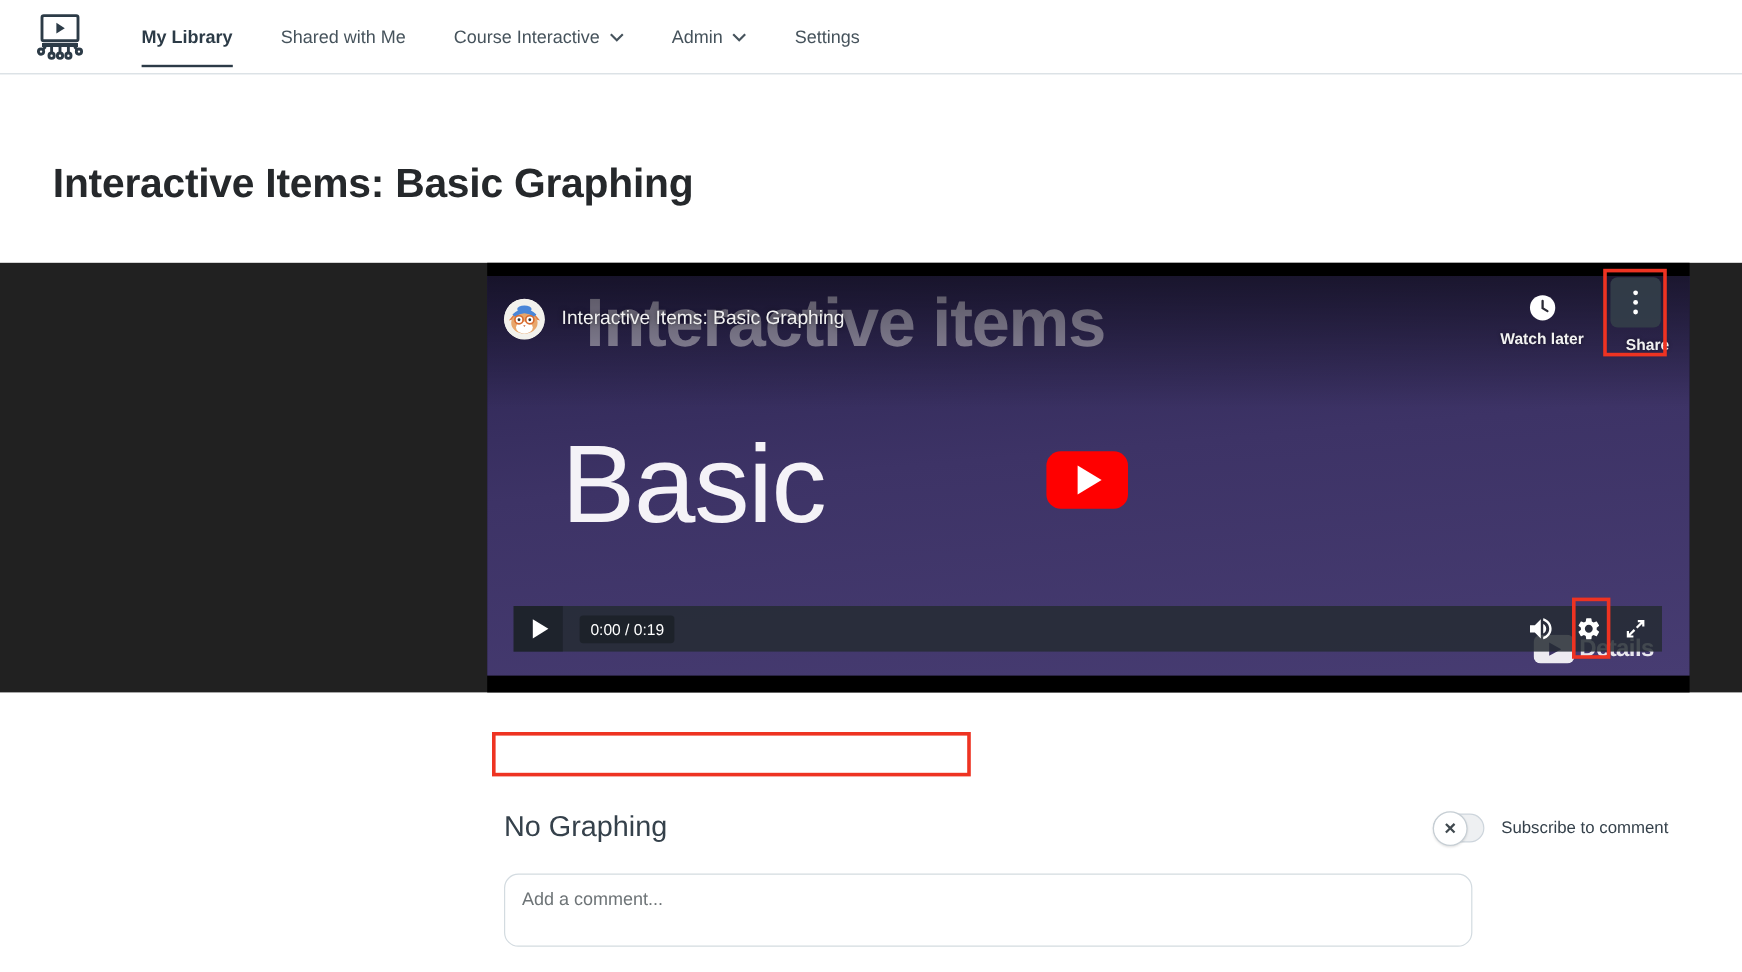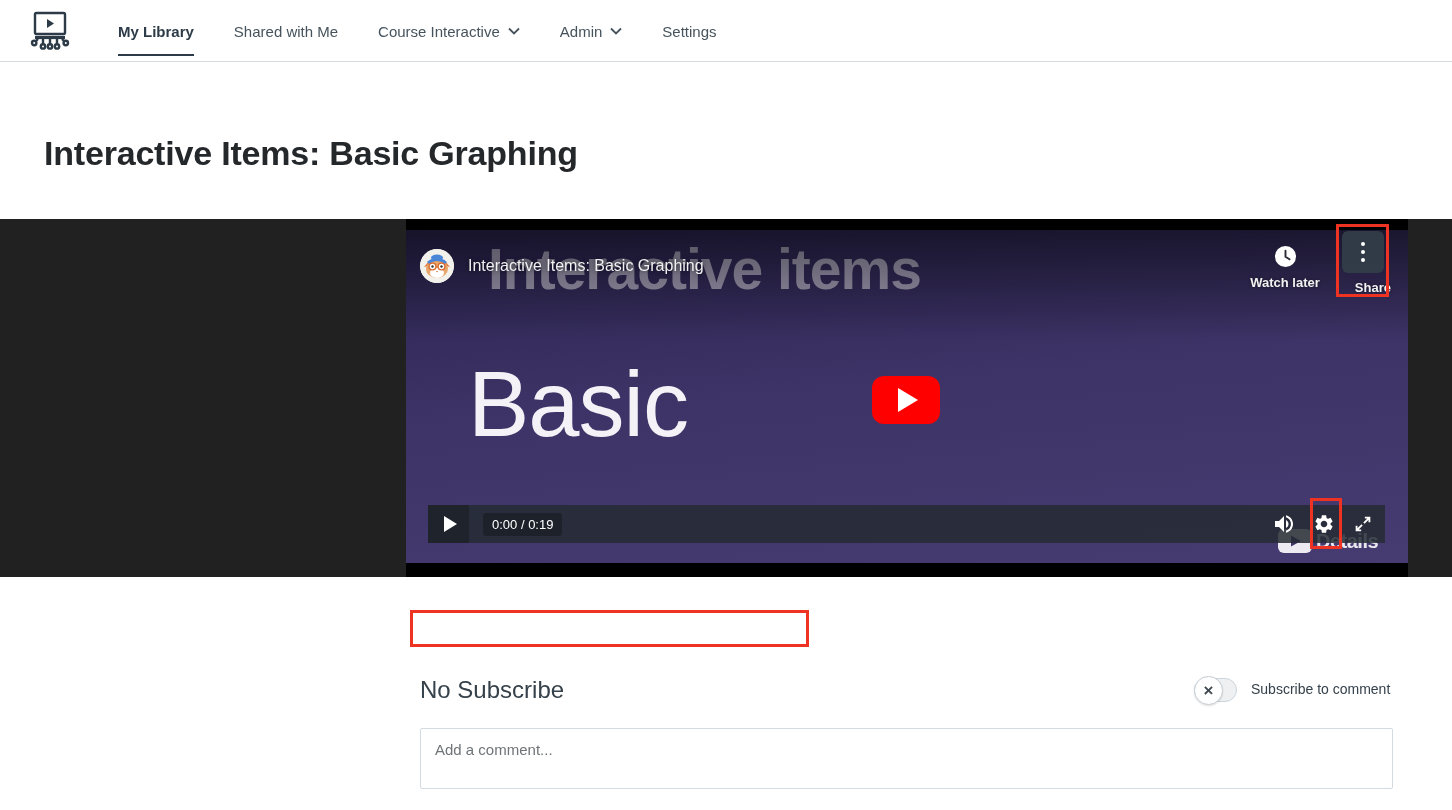--- a/index.html
+++ b/index.html
@@ -73,21 +73,21 @@
   .tab.active::after { content:""; position:absolute; left:0; right:0; bottom:-2px; height:4px; background:#1a5a96; }
 
   
   .no-comments { position:absolute; left:420px; top:676px; font-size:24px; color:#35414b; font-weight:400; }
   .subscribe { position:absolute; left:1194px; top:675px; display:flex; align-items:center; }
   .toggle { position:relative; width:43px; height:24px; margin-top:3px; background:#eef0f2; border:1px solid #cdd5dc; border-radius:12px; cursor:pointer; }
   .knob { position:absolute; left:-1px; top:-3px; width:29px; height:29px; background:#fff; border:1px solid #c6ced4; border-radius:50%;
           box-shadow:0 1px 2px rgba(0,0,0,.12); display:flex; align-items:center; justify-content:center; }
   .knob span { font-size:17px; font-weight:700; color:#40494f; line-height:1; margin-top:-1px; }
   .subscribe-label { margin-left:14px; font-size:14px; color:#35414b; }
-  .comment-input { position:absolute; left:420px; top:728px; width:973px; height:61px; border:1px solid #d3dbe0; border-radius:2px;
+  .comment-input { position:absolute; left:420px; top:728px; width:807px; height:61px; border:1px solid #d3dbe0; border-radius:12px;
                    padding:12px 14px; font-size:15px; font-family:"Liberation Sans",sans-serif; color:#333; resize:none; outline:none; }
   .comment-input::placeholder { color:#6e7477; }
 </style>
 </head>
 <body>
 
 <div id="app">
 
   <div class="topnav">
     <svg class="logo" viewBox="0 0 44 44" fill="none" stroke="#2c3b47" stroke-width="2.4">
@@ -209,21 +209,21 @@
         </div>
       </div>
 
       <div class="annotation anno-share"></div>
       <div class="annotation anno-gear"></div>
     </div>
   </div>
 
   <div class="anno-tabs"></div>
 
-  <div class="no-comments">No Subscribe</div>
+  <div class="no-comments">No Graphing</div>
 
   <div class="subscribe">
     <div class="toggle">
       <div class="knob">
           <span>×</span>
         </div>
     </div>
     <div class="subscribe-label">Subscribe to comment</div>
   </div>
 

